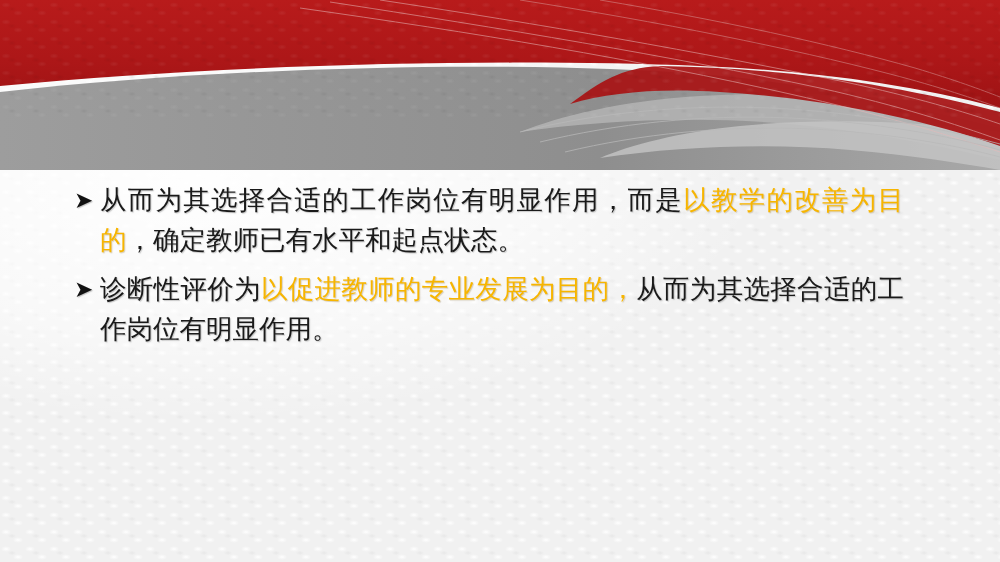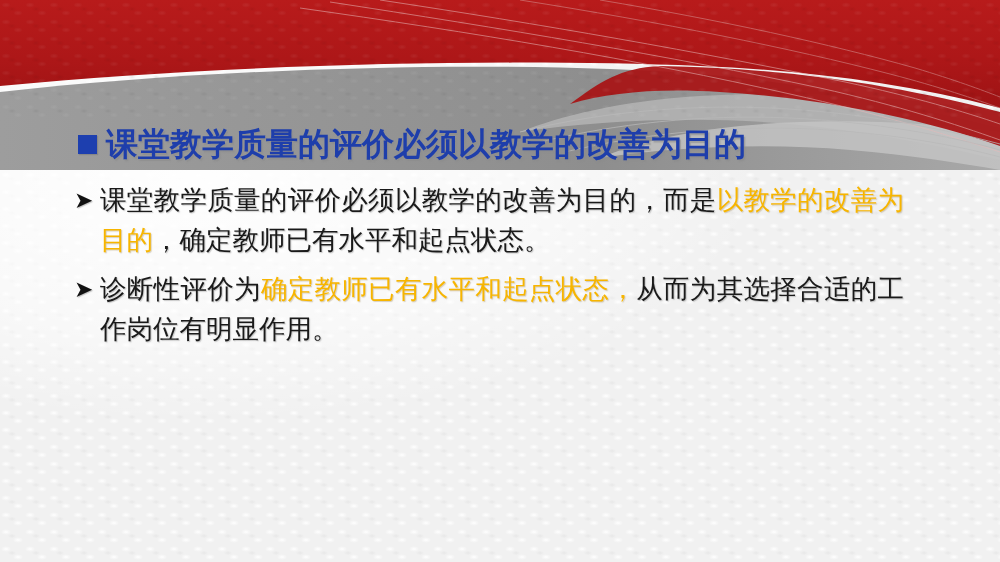--- a/index.html
+++ b/index.html
@@ -176,32 +176,28 @@
         <path d="M520,132 C590,114 680,104 770,108 C860,112 940,128 1000,144" stroke-width="1"></path>
         <path d="M540,142 C615,124 700,114 790,118 C875,122 950,136 1000,150" stroke-width="1"></path>
         <path d="M565,152 C640,134 725,125 812,129 C890,133 955,145 1000,157" stroke-width="1"></path>
       </g>
 
       <path d="M0,96 C230,74 520,68 700,82 C812,91 906,114 1000,138 L1000,170 L0,170 Z" fill="url(#whitegrad)" opacity="0.0"></path>
     </svg>
     <div class="banner-texture"></div>
   </div>
 
-  <div class="title-row">
-    <span class="title-bullet"></span>
-    <span class="title-text">课堂教学质量的评价必须以教学的改善为目的</span>
-  </div>
 
   <div class="body">
 
     <div class="bullet-item">
       <span class="bullet-marker">➤</span>
-      <span class="bullet-text"><span>课堂教学质量的评价必须以教学的改善为目的，而是</span><span class="hl">以教学的改善为目的</span><span>，确定教师已有水平和起点状态。</span></span>
+      <span class="bullet-text"><span>从而为其选择合适的工作岗位有明显作用，而是</span><span class="hl">以教学的改善为目的</span><span>，确定教师已有水平和起点状态。</span></span>
     </div>
 
     <div class="bullet-item">
       <span class="bullet-marker">➤</span>
-      <span class="bullet-text"><span>诊断性评价为</span><span class="hl">确定教师已有水平和起点状态，</span><span>从而为其选择合适的工作岗位有明显作用。</span></span>
+      <span class="bullet-text"><span>诊断性评价为</span><span class="hl">以促进教师的专业发展为目的，</span><span>从而为其选择合适的工作岗位有明显作用。</span></span>
     </div>
 
   </div>
 
 </div>
 
 </body></html>

